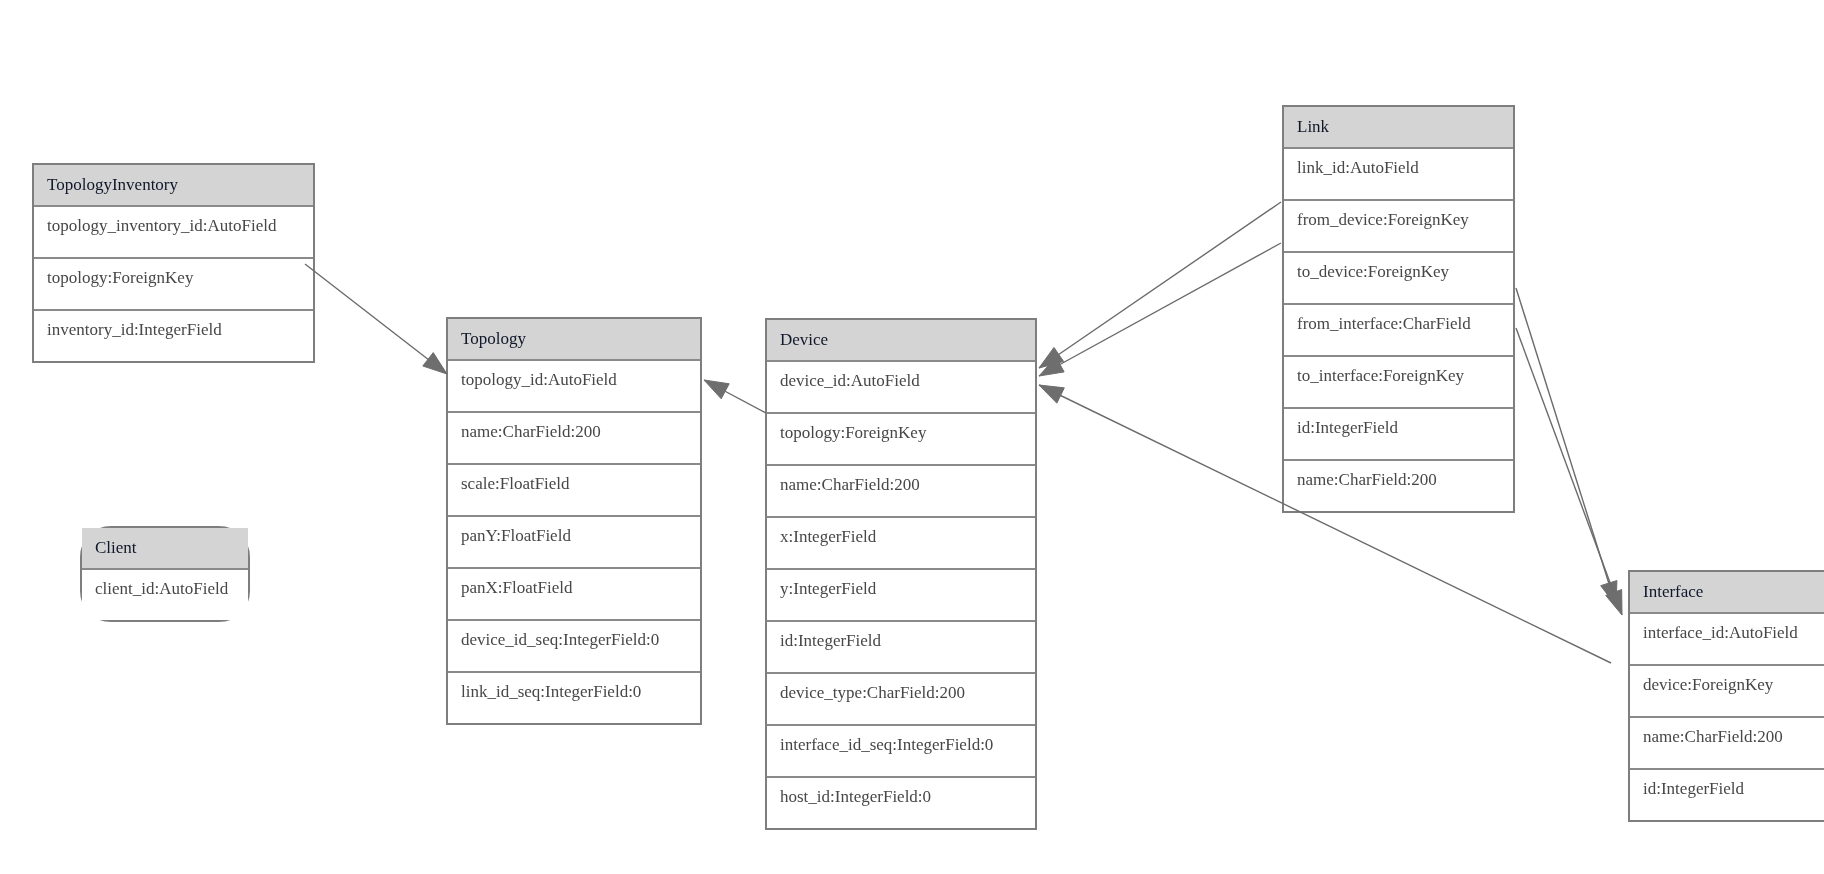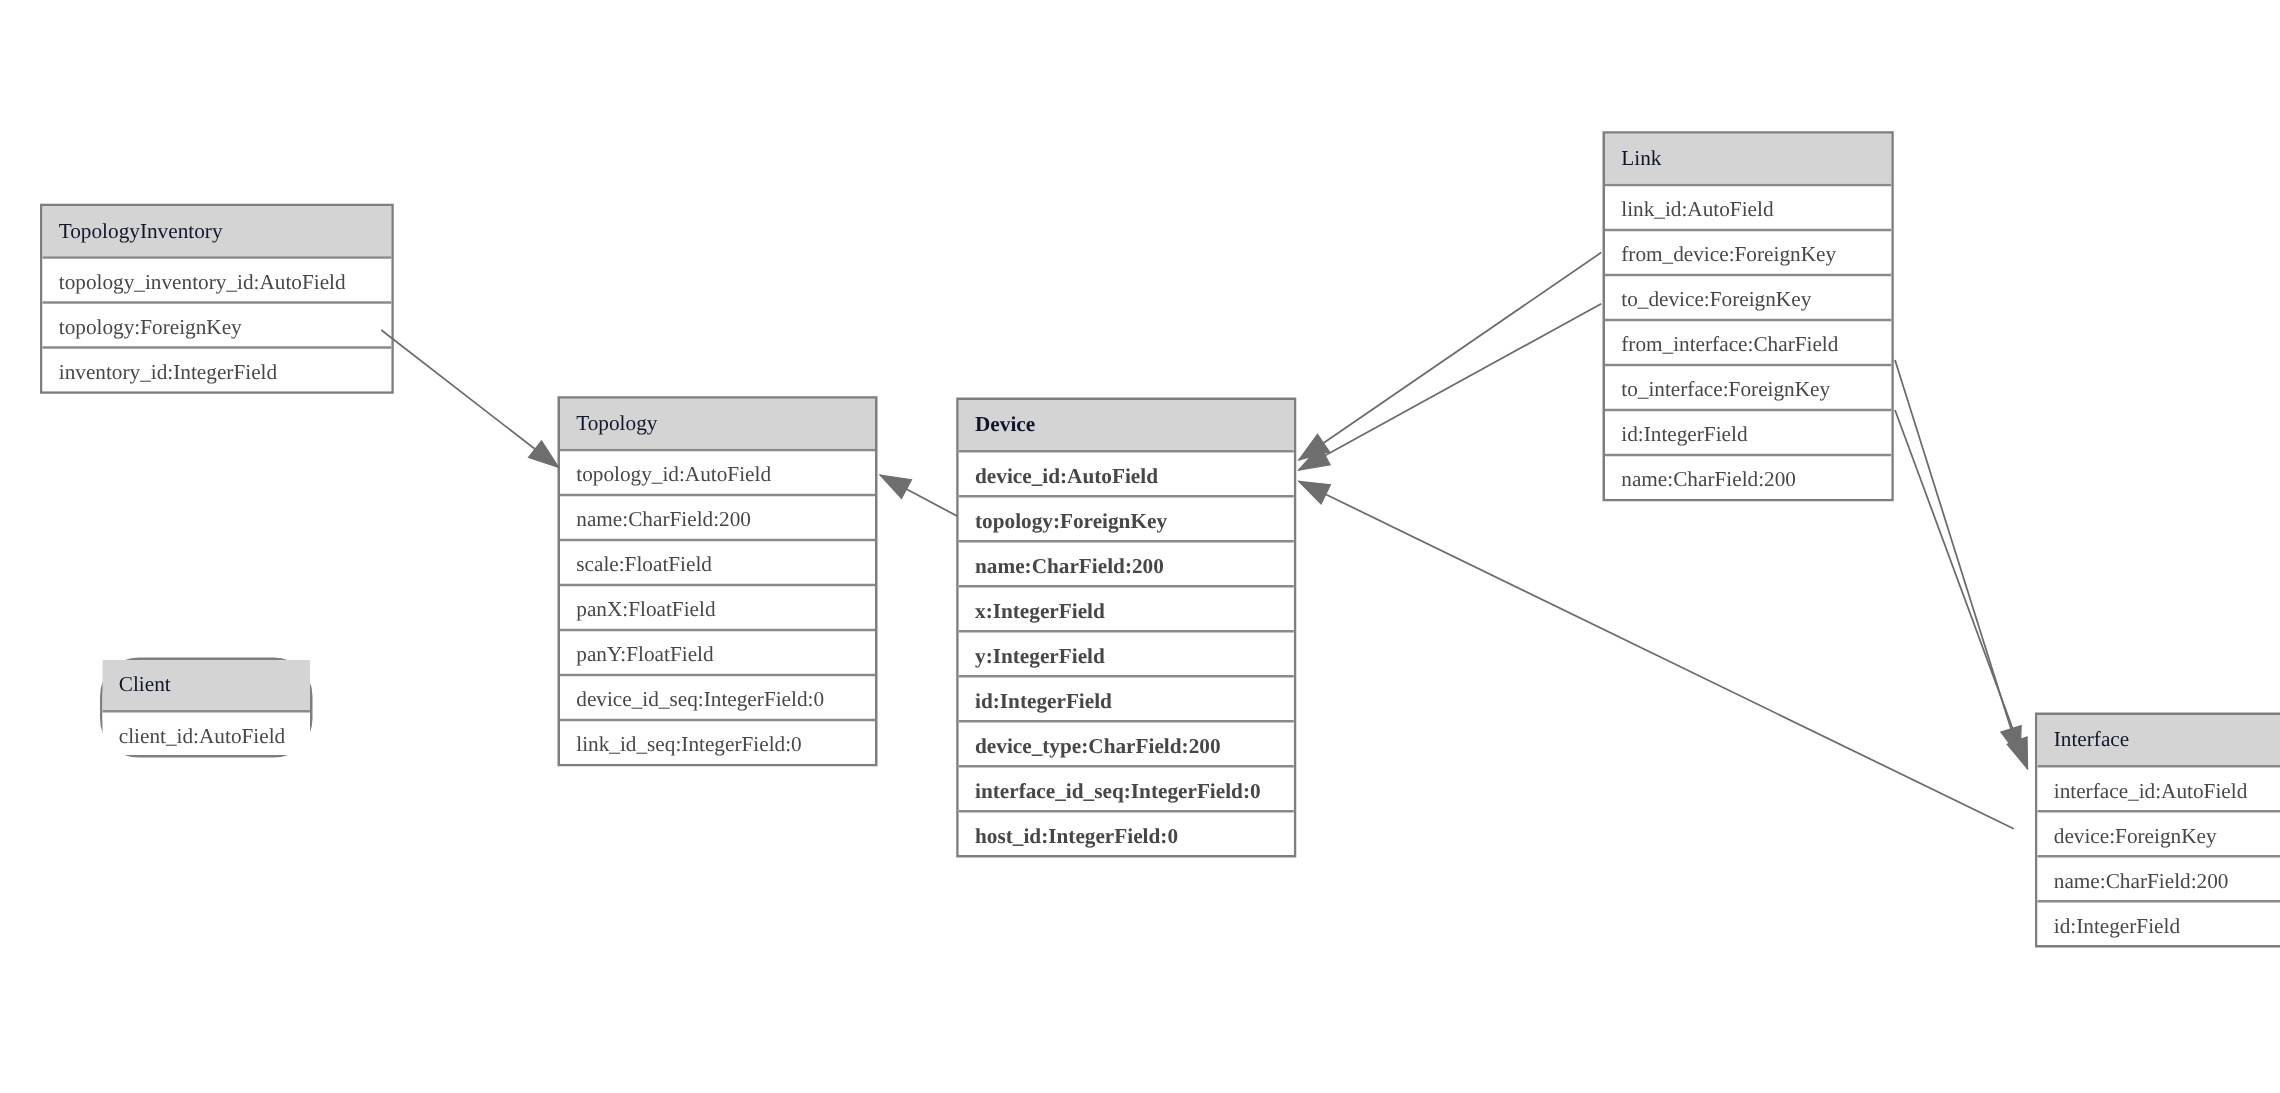--- a/index.html
+++ b/index.html
@@ -33,21 +33,21 @@
   .entity-header .cell-text {
     display: block;
     line-height: 40px;
     padding-left: 13px;
     font-size: 17px;
     color: #0f172a;
     white-space: nowrap;
     overflow: hidden;
   }
   .entity-row {
-    height: 36px;
+    height: 52px;
     border-top: 2px solid #8a8a8a;
     background: #ffffff;
   }
   .entity-row .cell-text {
     display: block;
     line-height: 37px;
     padding-left: 13px;
     font-size: 17px;
     color: #474747;
     white-space: nowrap;
@@ -80,41 +80,41 @@
         <div class="entity-row">
           <span class="cell-text">topology_id:AutoField</span>
         </div>
         <div class="entity-row">
           <span class="cell-text">name:CharField:200</span>
         </div>
         <div class="entity-row">
           <span class="cell-text">scale:FloatField</span>
         </div>
         <div class="entity-row">
+          <span class="cell-text">panY:FloatField</span>
+        </div>
+        <div class="entity-row">
           <span class="cell-text">panX:FloatField</span>
         </div>
         <div class="entity-row">
-          <span class="cell-text">panY:FloatField</span>
-        </div>
-        <div class="entity-row">
           <span class="cell-text">device_id_seq:IntegerField:0</span>
         </div>
         <div class="entity-row">
           <span class="cell-text">link_id_seq:IntegerField:0</span>
         </div>
       </div>
       <div class="entity" style="left: 80px; top: 526px; width: 170px; border-radius: 31px;">
         <div class="entity-header">
           <span class="cell-text">Client</span>
         </div>
         <div class="entity-row">
           <span class="cell-text">client_id:AutoField</span>
         </div>
       </div>
-      <div class="entity" style="left: 765px; top: 318px; width: 272px; font-weight: bold;">
+      <div class="entity" style="left: 765px; top: 318px; width: 272px;">
         <div class="entity-header">
           <span class="cell-text">Device</span>
         </div>
         <div class="entity-row">
           <span class="cell-text">device_id:AutoField</span>
         </div>
         <div class="entity-row">
           <span class="cell-text">topology:ForeignKey</span>
         </div>
         <div class="entity-row">

